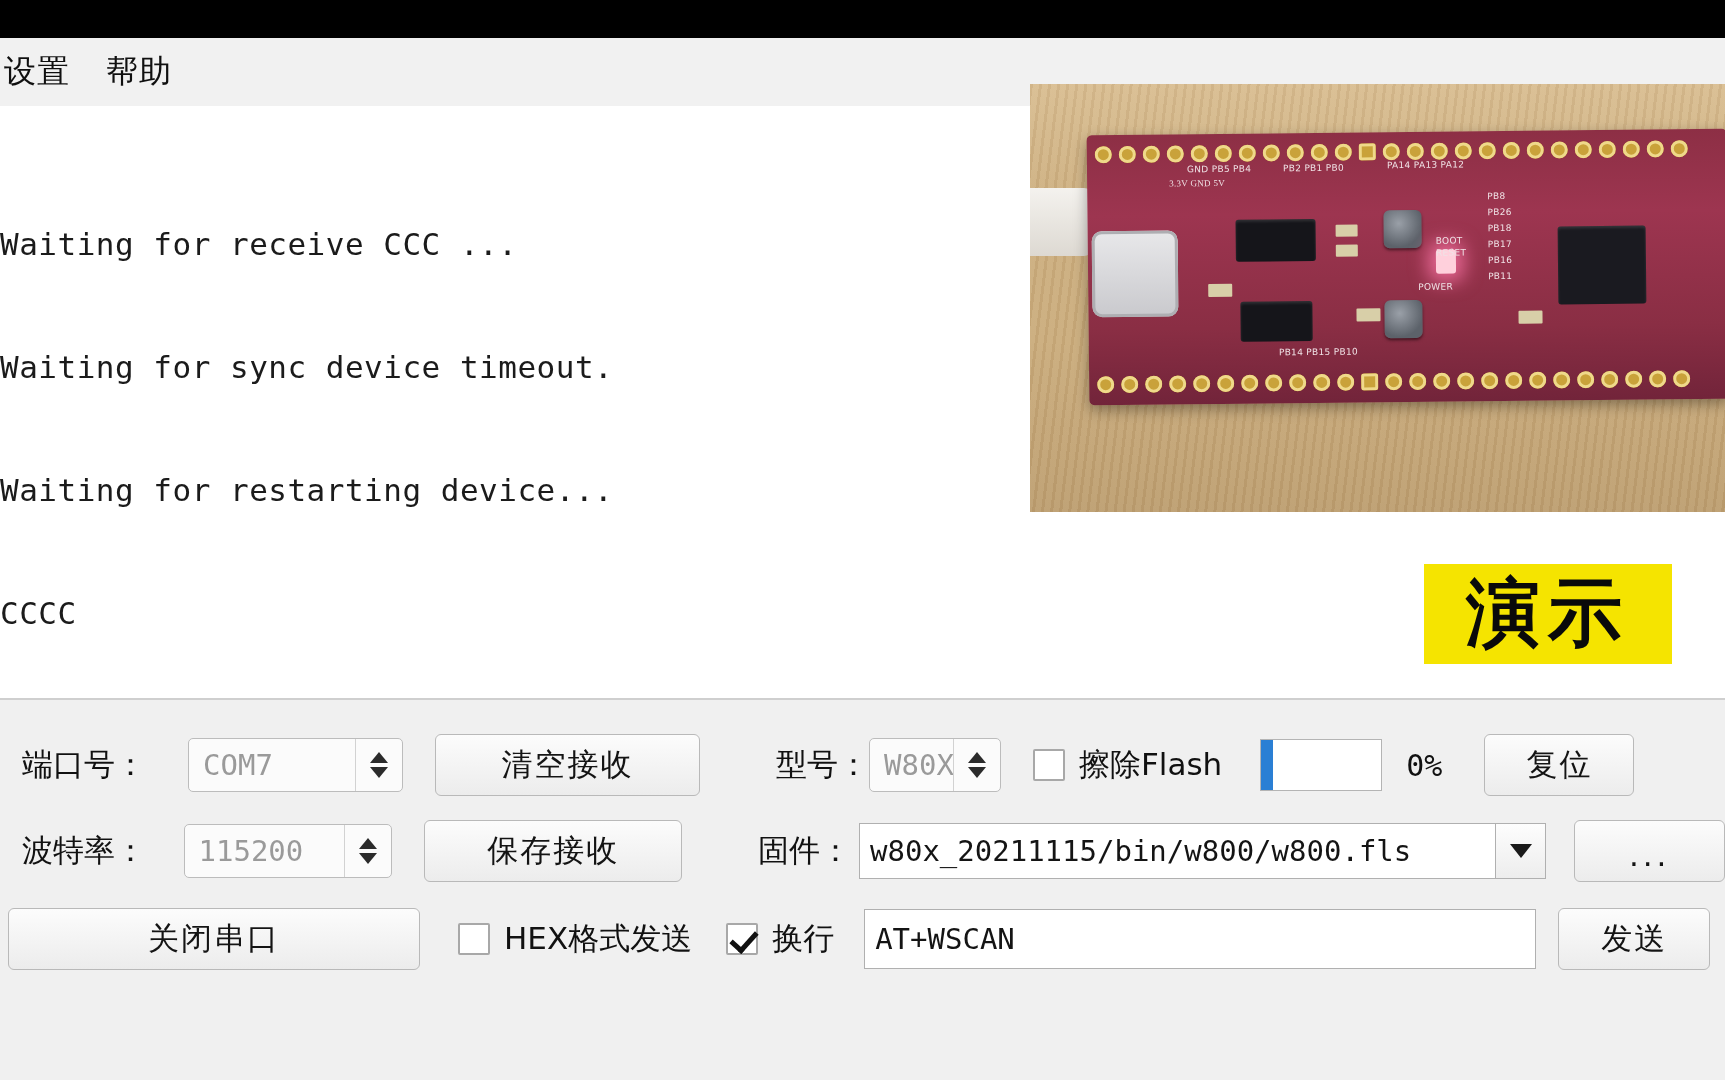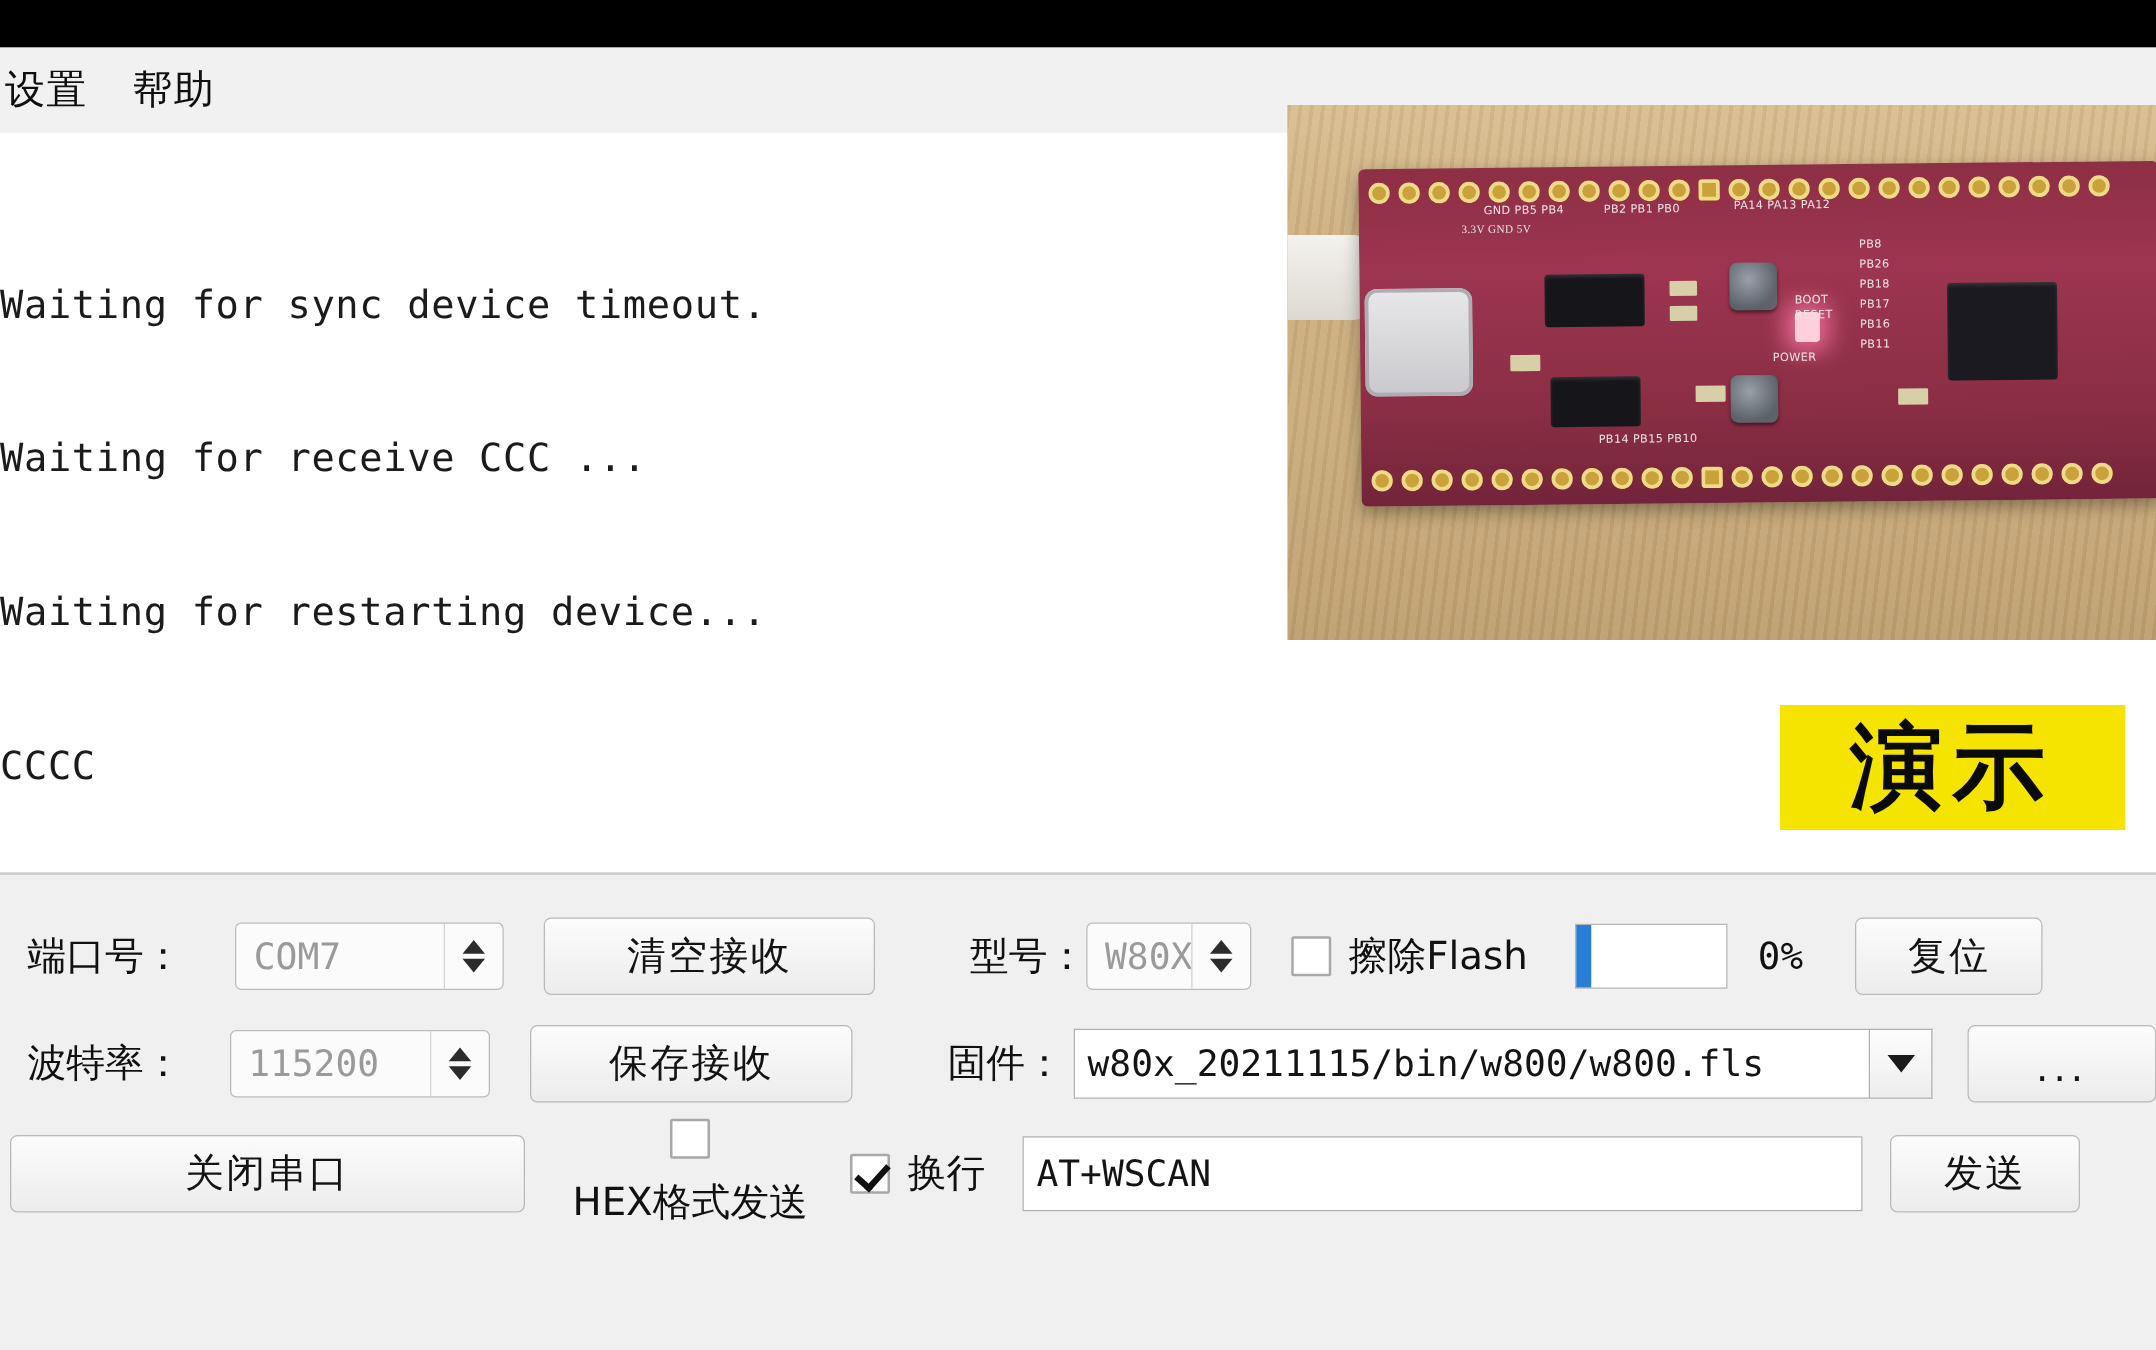--- a/index.html
+++ b/index.html
@@ -175,21 +175,21 @@
   .smd {
     position: absolute;
     background: #d8cfa8;
     border-radius: 1px;
   }
 
   
   .demo-banner {
     position: absolute;
     left: 1424px; top: 564px;
-    width: 276px;
+    width: 248px;
     height: 100px;
     background: #f5e400;
     display: flex;
     align-items: center;
     justify-content: center;
   }
   .demo-banner span {
     font-family: "DejaVu Sans", sans-serif;
     font-size: 74px;
     font-weight: bold;
@@ -360,22 +360,22 @@
 
   <div class="top-strip"></div>
 
   <div class="menubar">
     <div class="menu-item first">设置</div>
     <div class="menu-item">帮助</div>
   </div>
 
   <div class="terminal-wrap">
     <div class="terminal">
+      <div class="line">Waiting for receive CCC ...</div>
       <div class="line">Waiting for sync device timeout.</div>
-      <div class="line">Waiting for receive CCC ...</div>
       <div class="line">Waiting for restarting device...</div>
       <div class="line">CCCC</div>
       
       
       
       
       
       
       
       
@@ -525,21 +525,21 @@
       <div class="dropbtn">
         <div class="caret"></div>
       </div>
 
       <div class="btn" style="width:155px; margin-left:28px; letter-spacing:4px; align-items:flex-end; padding-bottom:8px;">...</div>
     </div>
 
     <div class="row r3">
       <div class="btn" style="width:412px; margin-left:8px;">关闭串口</div>
 
-      <div class="chk-wrap" style="margin-left:38px;flex-direction:column;">
+      <div class="chk-wrap" style="margin-left:38px;">
         <div class="chk"></div>
         <div class="lbl">HEX格式发送</div>
       </div>
 
       <div class="chk-wrap" style="margin-left:34px;">
         <div class="chk checked"></div>
         <div class="lbl">换行</div>
       </div>
 
       <div class="textfield" style="width:672px; margin-left:30px; height:60px;" placeholder="">AT+WSCAN</div>

